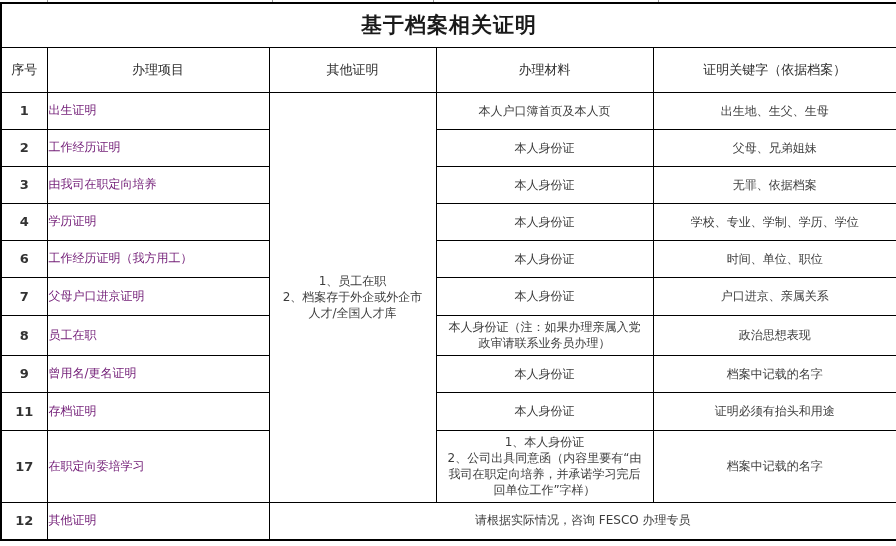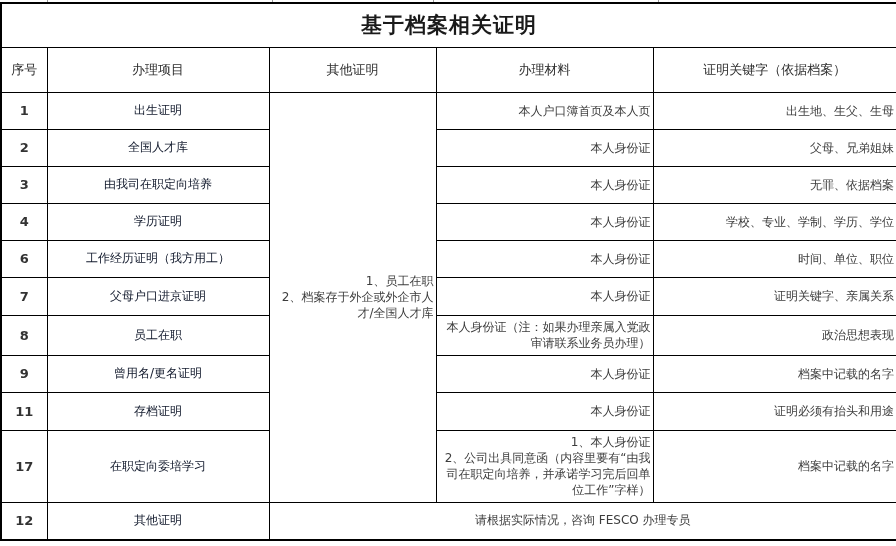--- a/index.html
+++ b/index.html
@@ -48,29 +48,28 @@
     font-weight: normal;
     color: #2e2e2e;
   }
   .c-no {
     text-align: center;
     font-weight: bold;
     font-size: 13px;
     color: #333333;
   }
   .c-item {
+    font-size: 12px;
+    color: #701a75;
+  }
+  .c-cond, .c-mat, .c-kw {
     text-align: center;
     font-size: 12px;
-    color: #0f172a;
-  }
-  .c-cond, .c-mat, .c-kw {
-    text-align: right;
-    font-size: 12px;
     color: #3d3d3d;
-    padding: 2px 2px;
+    padding: 2px 8px;
     line-height: 16px;
   }
   .c-note {
     text-align: center;
     font-size: 12px;
     color: #3d3d3d;
   }
   tr.h37 { height: 37px; }
   tr.h38 { height: 38px; }
   tr.h40 { height: 40px; }
@@ -116,21 +115,21 @@
       <td class="c-cond" rowspan="10">
         <div>1、员工在职</div>
         <div>2、档案存于外企或外企市人才/全国人才库</div>
       </td>
       <td class="c-mat">本人户口簿首页及本人页</td>
       <td class="c-kw">出生地、生父、生母</td>
     </tr>
 
     <tr class="h37">
       <td class="c-no">2</td>
-      <td class="c-item">全国人才库</td>
+      <td class="c-item">工作经历证明</td>
       <td class="c-mat">本人身份证</td>
       <td class="c-kw">父母、兄弟姐妹</td>
     </tr>
 
     <tr class="h37">
       <td class="c-no">3</td>
       <td class="c-item">由我司在职定向培养</td>
       <td class="c-mat">本人身份证</td>
       <td class="c-kw">无罪、依据档案</td>
     </tr>
@@ -146,21 +145,21 @@
       <td class="c-no">6</td>
       <td class="c-item">工作经历证明（我方用工）</td>
       <td class="c-mat">本人身份证</td>
       <td class="c-kw">时间、单位、职位</td>
     </tr>
 
     <tr class="h38">
       <td class="c-no">7</td>
       <td class="c-item">父母户口进京证明</td>
       <td class="c-mat">本人身份证</td>
-      <td class="c-kw">证明关键字、亲属关系</td>
+      <td class="c-kw">户口进京、亲属关系</td>
     </tr>
 
     <tr class="h40">
       <td class="c-no">8</td>
       <td class="c-item">员工在职</td>
       <td class="c-mat">本人身份证（注：如果办理亲属入党政审请联系业务员办理）</td>
       <td class="c-kw">政治思想表现</td>
     </tr>
 
     <tr class="h37">

